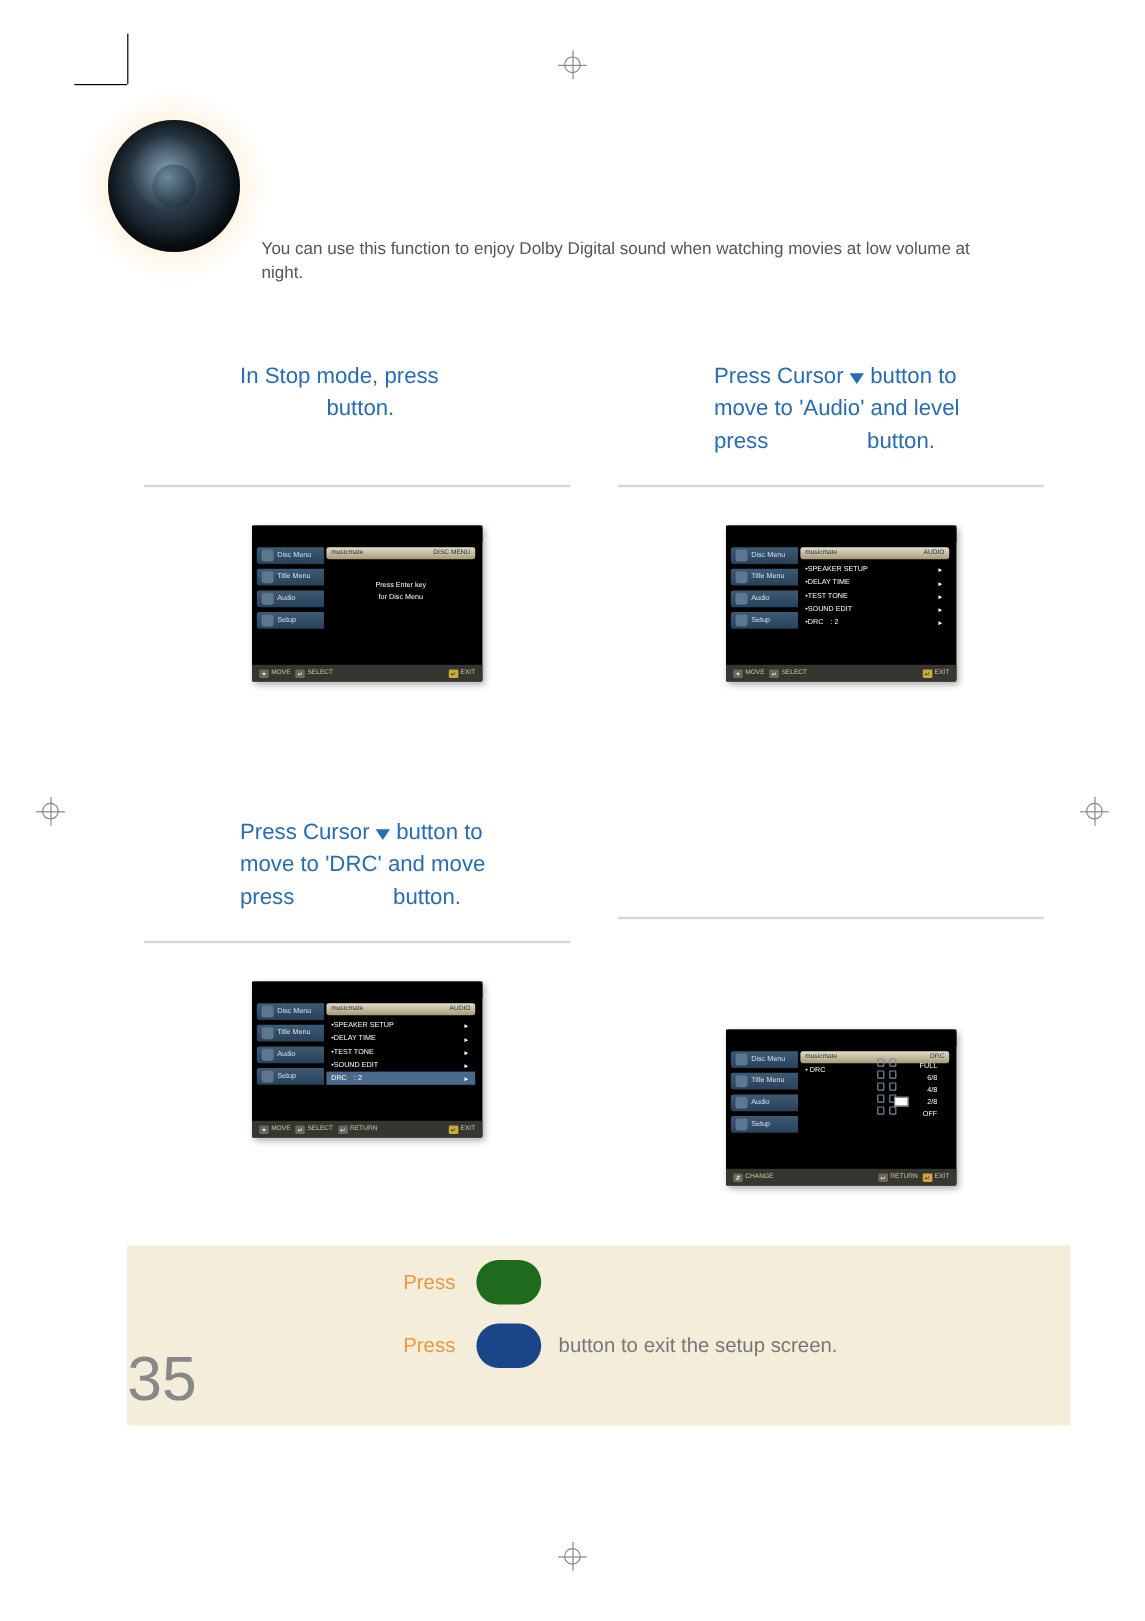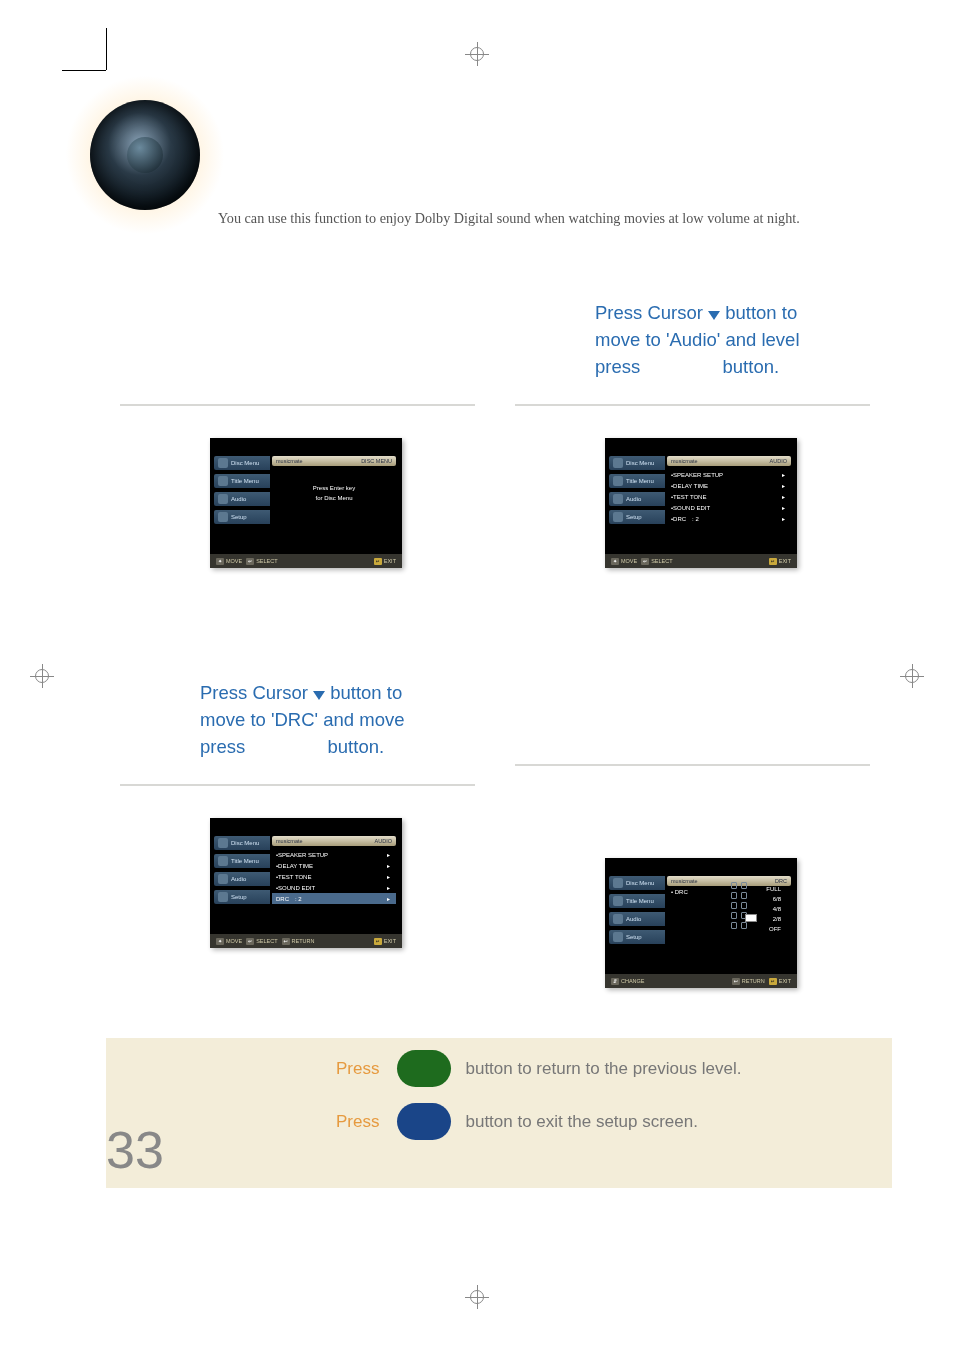--- a/index.html
+++ b/index.html
@@ -73,27 +73,26 @@
     box-shadow: inset 0 0 20px rgba(0,0,0,0.8);
   }
   .speaker-wrap .cap {
     position:absolute; width:36px; height:36px; border-radius:50%;
     left:62px; top:62px;
     background: radial-gradient(circle at 35% 30%, #6b8a9d, #0e1a22);
   }
 
   .intro {
     position: absolute;
-    top: 209px;
+    top: 199px;
     left: 218px;
     width: 620px;
     font-size: 14.2px;
     line-height: 1.4;
     color: #555;
-    font-family: Liberation Serif, serif;
   }
 
   
   .steps {
     position: absolute;
     top: 300px;
     left: 120px;
     width: 750px;
     display: grid;
     grid-template-columns: 1fr 1fr;
@@ -246,20 +245,24 @@
   <div class="halo"></div>
   <div class="cone"></div>
   <div class="cap"></div>
 </div>
 
 <p class="intro">You can use this function to enjoy Dolby Digital sound when watching movies at low volume at night.</p>
 
 <div class="steps">
 
   <div class="step">
+    <div class="step-title">
+      <span>In Stop mode, press</span><br>
+      <span style="margin-left:72px">button.</span>
+    </div>
     <div class="step-logo-bar"></div>
     <div class="step-preview">
       <div class="top-strip"></div>
       <div class="body">
         <div class="sidebar">
           <div class="sb-item">
               <span class="dot"></span>
               <span>Disc Menu</span>
             </div>
           <div class="sb-item">
@@ -551,21 +554,20 @@
       </div>
     </div>
   </div>
 
 </div>
 
 <div class="footer-band">
   <div class="footer-row">
     <span class="lead">Press</span>
     <span class="pill green"></span>
-    <span>button to return to the previous level.</span>
   </div>
   <div class="footer-row" style="margin-top:-18px">
     <span class="lead">Press</span>
     <span class="pill blue"></span>
     <span>button to exit the setup screen.</span>
   </div>
 </div>
-<div class="page-num">33</div>
+<div class="page-num">35</div>
 
 </body></html>

